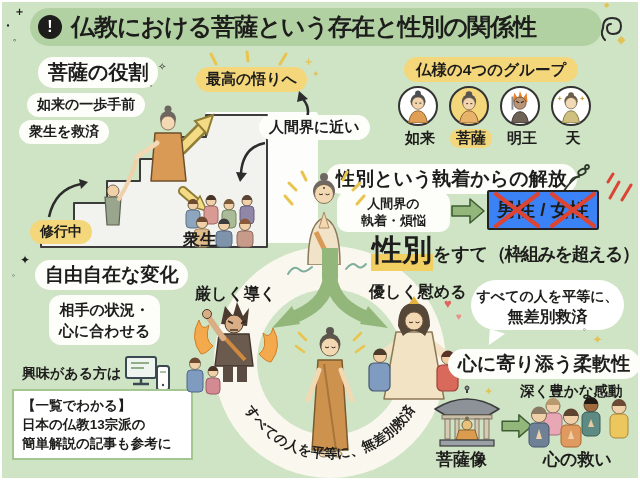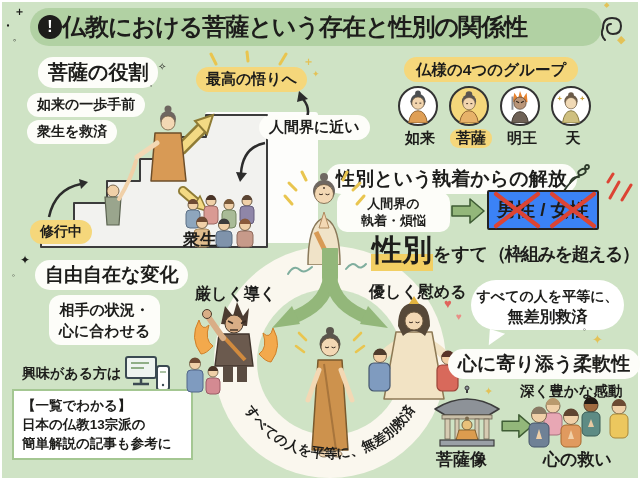--- a/index.html
+++ b/index.html
@@ -34,35 +34,35 @@
 
   <div class="abs ring-outer" style="left:214px;top:246px;"></div>
   <div class="abs ring-inner" style="left:257px;top:289px;"></div>
 
   <span class="abs dec b" style="left:14px;top:6px;font-size:11px;">＋</span>
   <span class="abs dec b" style="left:5px;top:20px;font-size:12px;">･</span>
   <span class="abs dec" style="left:13px;top:36px;font-size:9px;">◦</span>
 
   <div class="abs" style="left:30px;top:8px;width:572px;height:38px;background:#b1d1a3;border-radius:19px;display:flex;align-items:center;padding-left:8px;box-sizing:border-box;">
     <div style="width:24px;height:24px;border-radius:50%;background:#1d1d1b;color:#fff;display:flex;align-items:center;justify-content:center;font-size:16px;font-weight:bold;flex:0 0 auto;">!</div>
-    <div class="b nw" style="font-size:24px;letter-spacing:-1px;">仏教における菩薩という存在と性別の関係性</div>
+    <div class="b nw" style="font-size:24px;letter-spacing:-1px;margin-left:9px;">仏教における菩薩という存在と性別の関係性</div>
   </div>
   <svg class="abs" style="left:598px;top:14px;" width="26" height="28" viewBox="0 0 26 28">
     <path d="M5,14 Q5,4 14,4 Q23,4 23,12 Q23,20 15,20 Q9,20 9,14 Q9,10 13,10" fill="none" stroke="#2a2a2a" stroke-width="2" stroke-linecap="round"></path>
     <path d="M5,14 Q2,21 7,26" fill="none" stroke="#2a2a2a" stroke-width="2" stroke-linecap="round"></path>
   </svg>
   <span class="abs dec" style="left:604px;top:1px;font-size:7px;color:#e3c257;">◆</span>
   <span class="abs dec" style="left:617px;top:34px;font-size:11px;color:#e3c257;">◆</span>
 
   <div class="abs pill pw b nw" style="left:38px;top:57px;font-size:20px;">菩薩の役割</div>
   <span class="abs dec" style="left:158px;top:62px;font-size:10px;">✧</span>
   <span class="abs dec" style="left:150px;top:82px;font-size:7px;">◦</span>
 
   <div class="abs pill pw b nw" style="left:27px;top:93px;font-size:14px;">如来の一歩手前</div>
-  <div class="abs pill pw b nw" style="left:27px;top:120px;font-size:14px;">衆生を救済</div>
+  <div class="abs pill pw b nw" style="left:19px;top:120px;font-size:14px;">衆生を救済</div>
 
   <svg class="abs" style="left:208px;top:50px;" width="84" height="16" viewBox="0 0 84 16">
     <g stroke="#e9c54f" stroke-width="3" stroke-linecap="round">
       <path d="M8,14 L3,4"></path>
         <path d="M40,11 L39,2"></path>
         <path d="M72,14 L78,4"></path>
     </g>
   </svg>
   <div class="abs pill py b nw" style="left:196px;top:67px;font-size:15px;">最高の悟りへ</div>
   <span class="abs dec b" style="left:303px;top:56px;font-size:11px;color:#e3c257;">＋</span>

